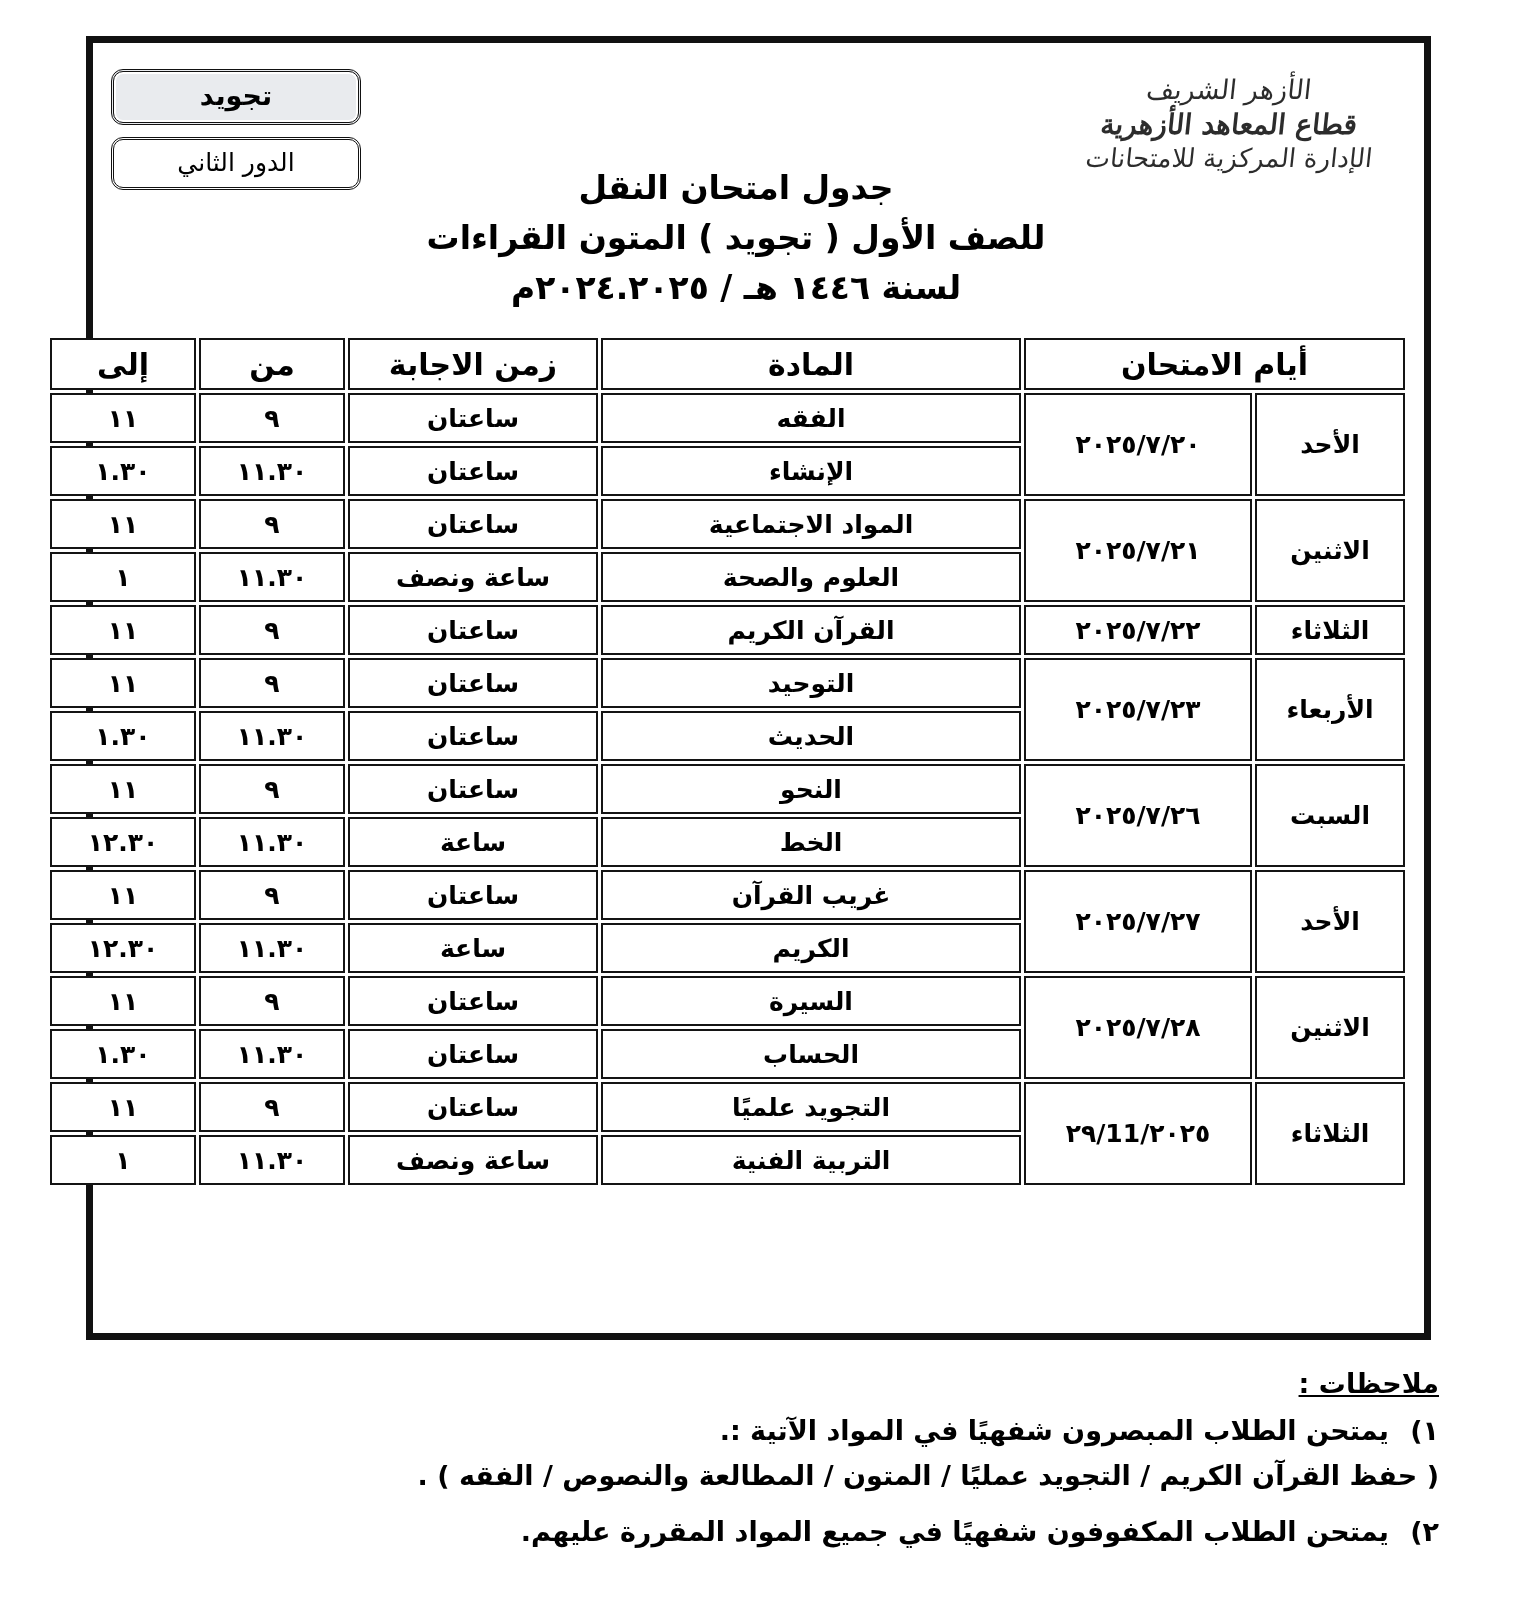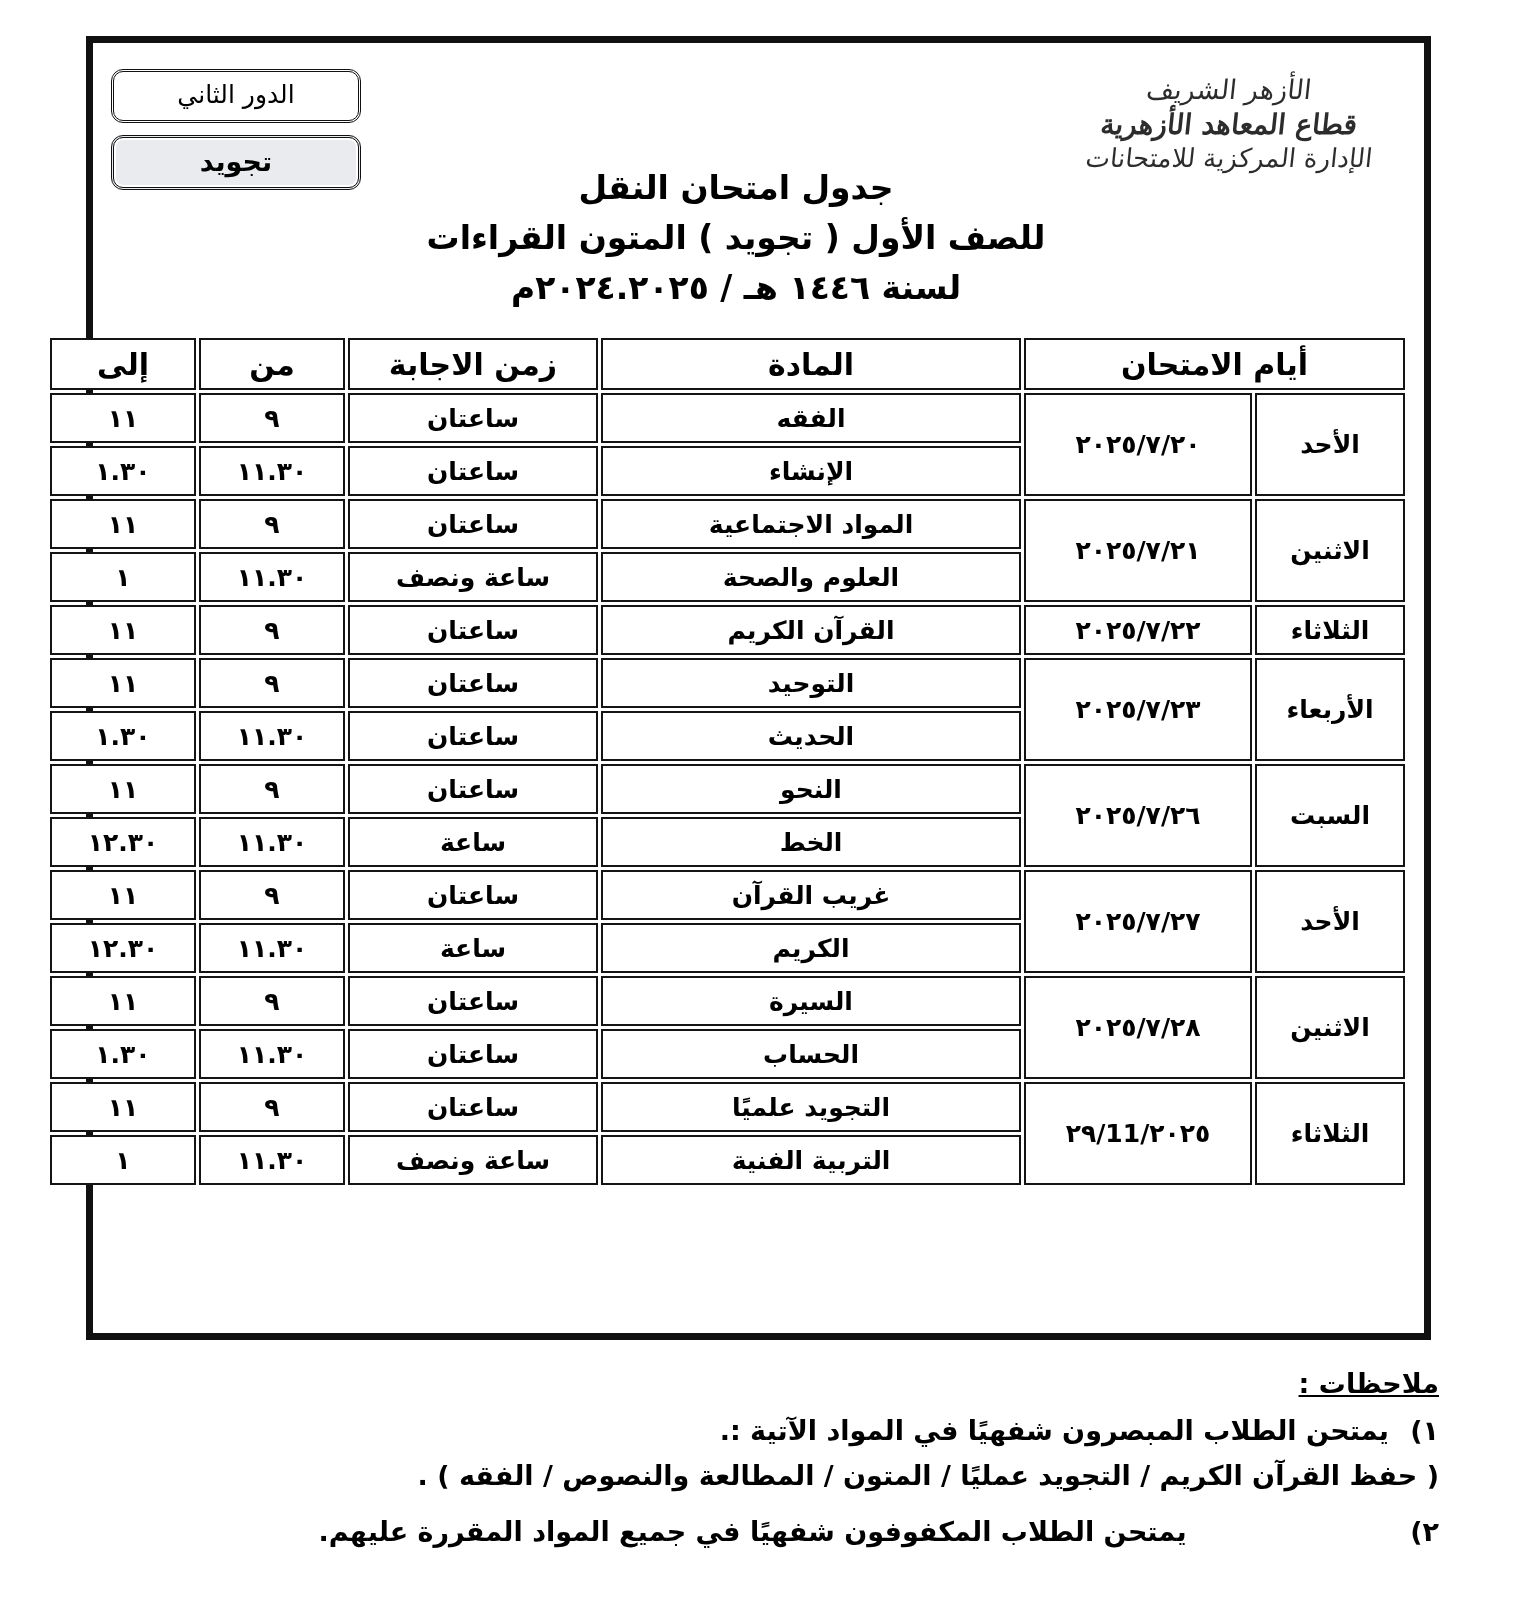--- a/index.html
+++ b/index.html
@@ -170,36 +170,36 @@
   }
   .note-num { min-width: 34px; text-align: right; }
   .note-text { flex: 1; }
   .note-sub {
     font-size: 27px;
     line-height: 1.5;
     margin: 2px 0 16px 0;
     padding-left: 40px;
   }
   .note-row.second { margin-top: 14px; }
-  .note-row.second .note-text { text-align: center; padding-left: 30px; }
+  .note-row.second .note-text { padding-left: 30px; }
 </style>
 </head>
 <body>
 
 <div class="page-frame">
   <div class="page-inner">
 
     <div class="top-area">
 
       <div class="badges">
+        <div class="badge filled">
+          <span>تجويد</span>
+        </div>
         <div class="badge">
           <span>الدور الثاني</span>
-        </div>
-        <div class="badge filled">
-          <span>تجويد</span>
         </div>
       </div>
 
       <div class="logo-block">
         <div class="logo-line l1">الأزهر الشريف</div>
         <div class="logo-line l2">قطاع المعاهد الأزهرية</div>
         <div class="logo-line l3">الإدارة المركزية للامتحانات</div>
       </div>
 
       <div class="title-block">

